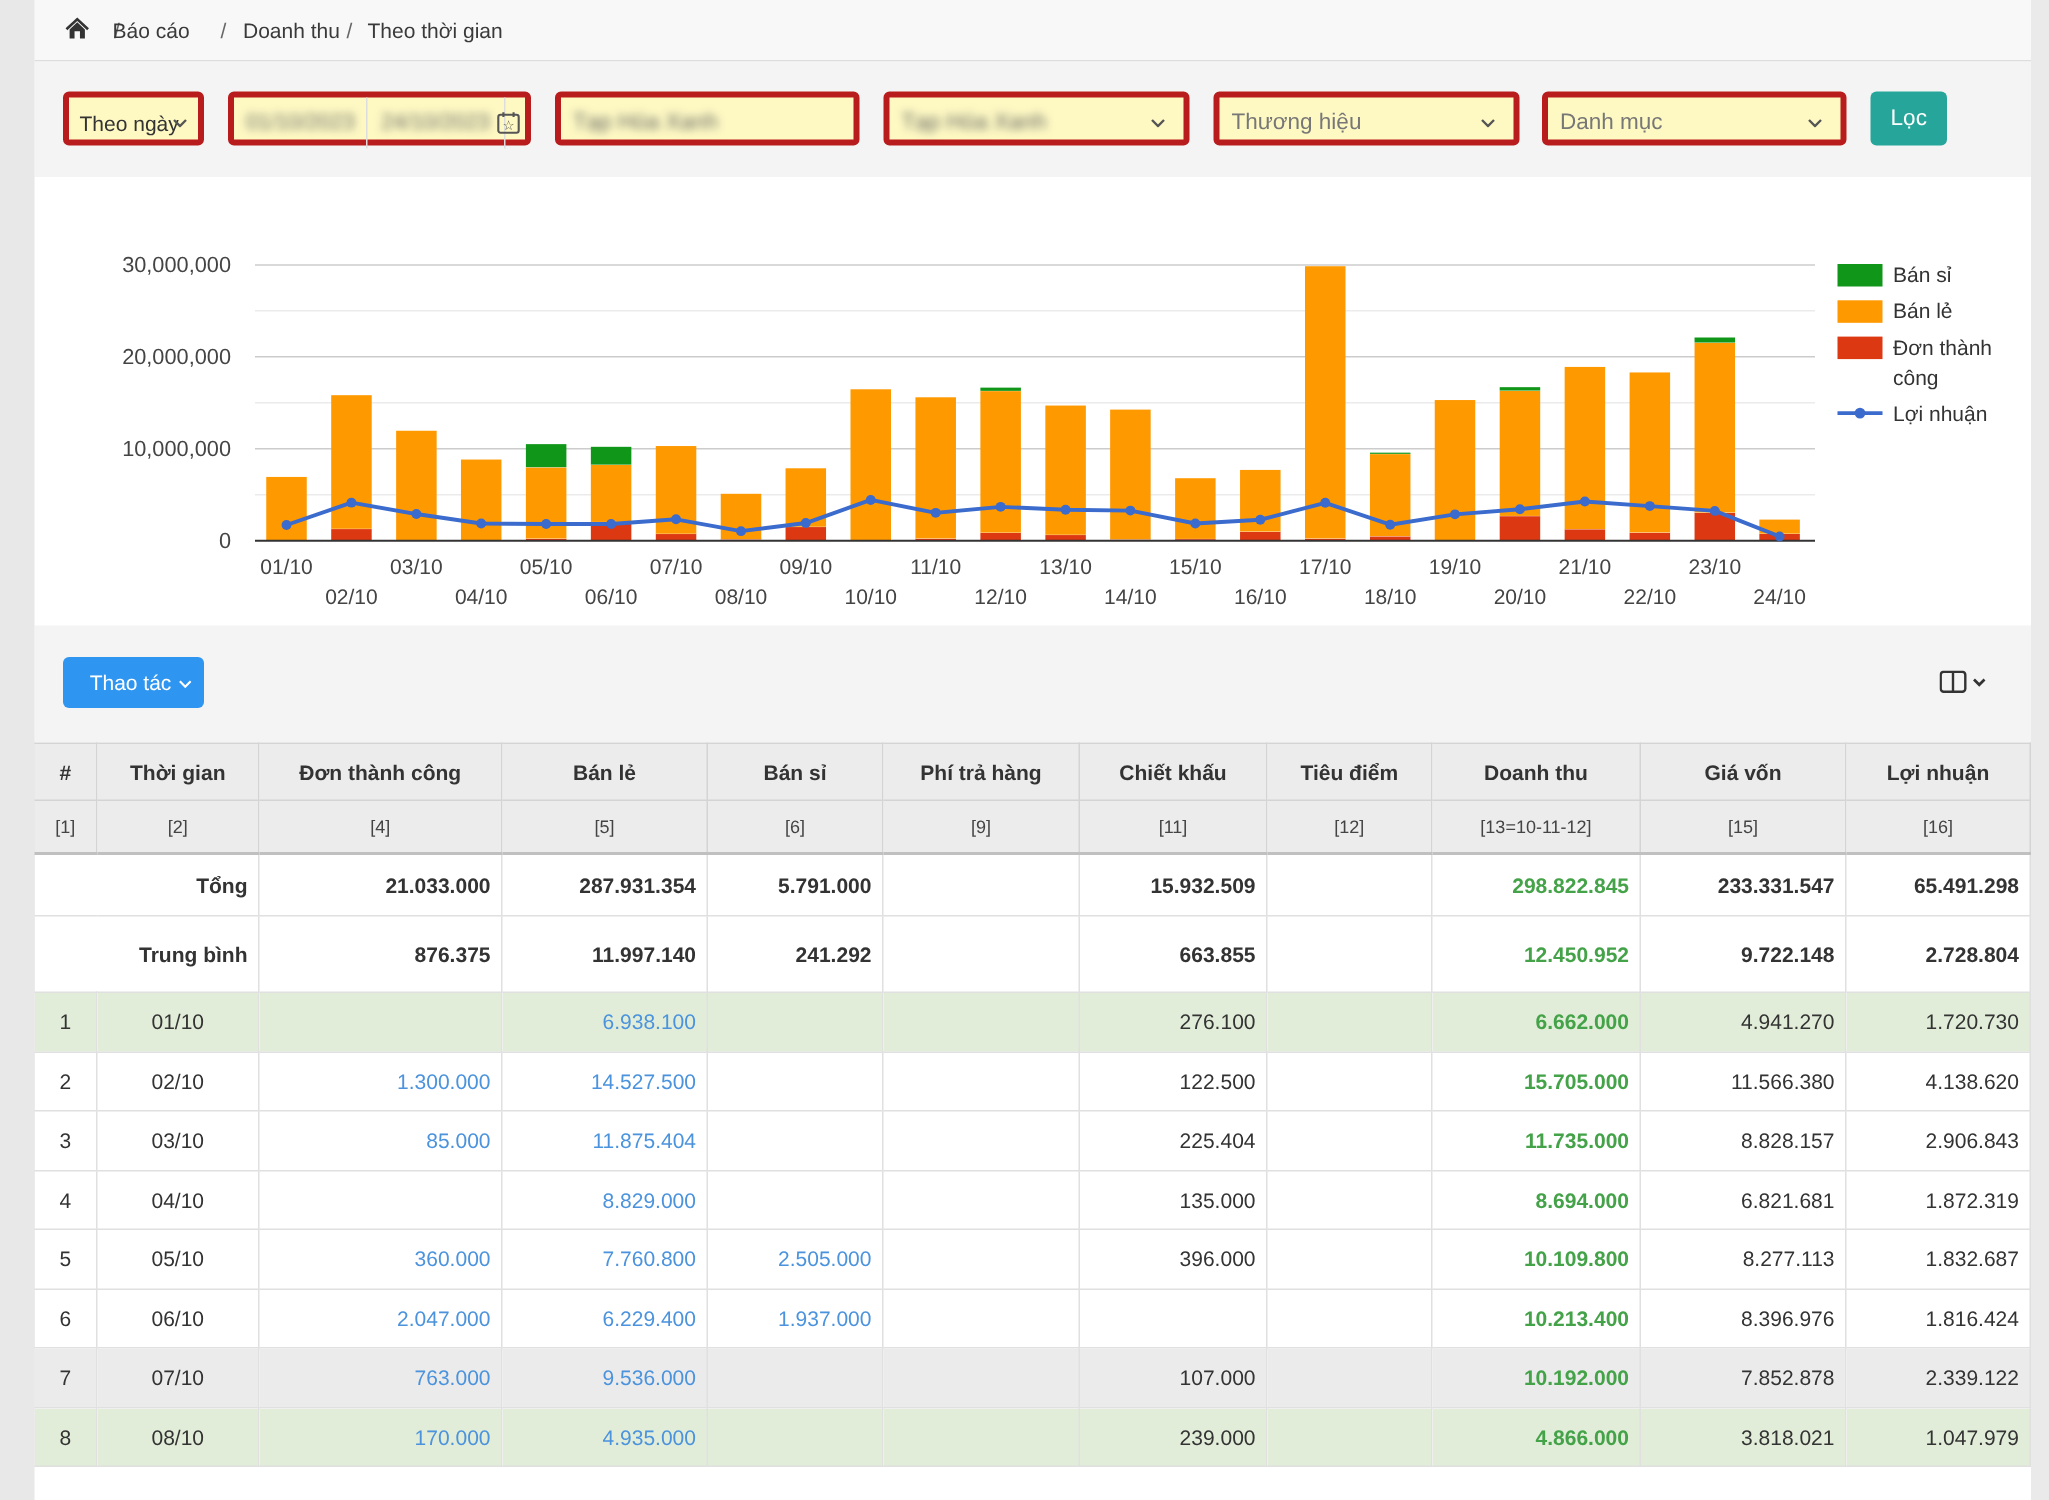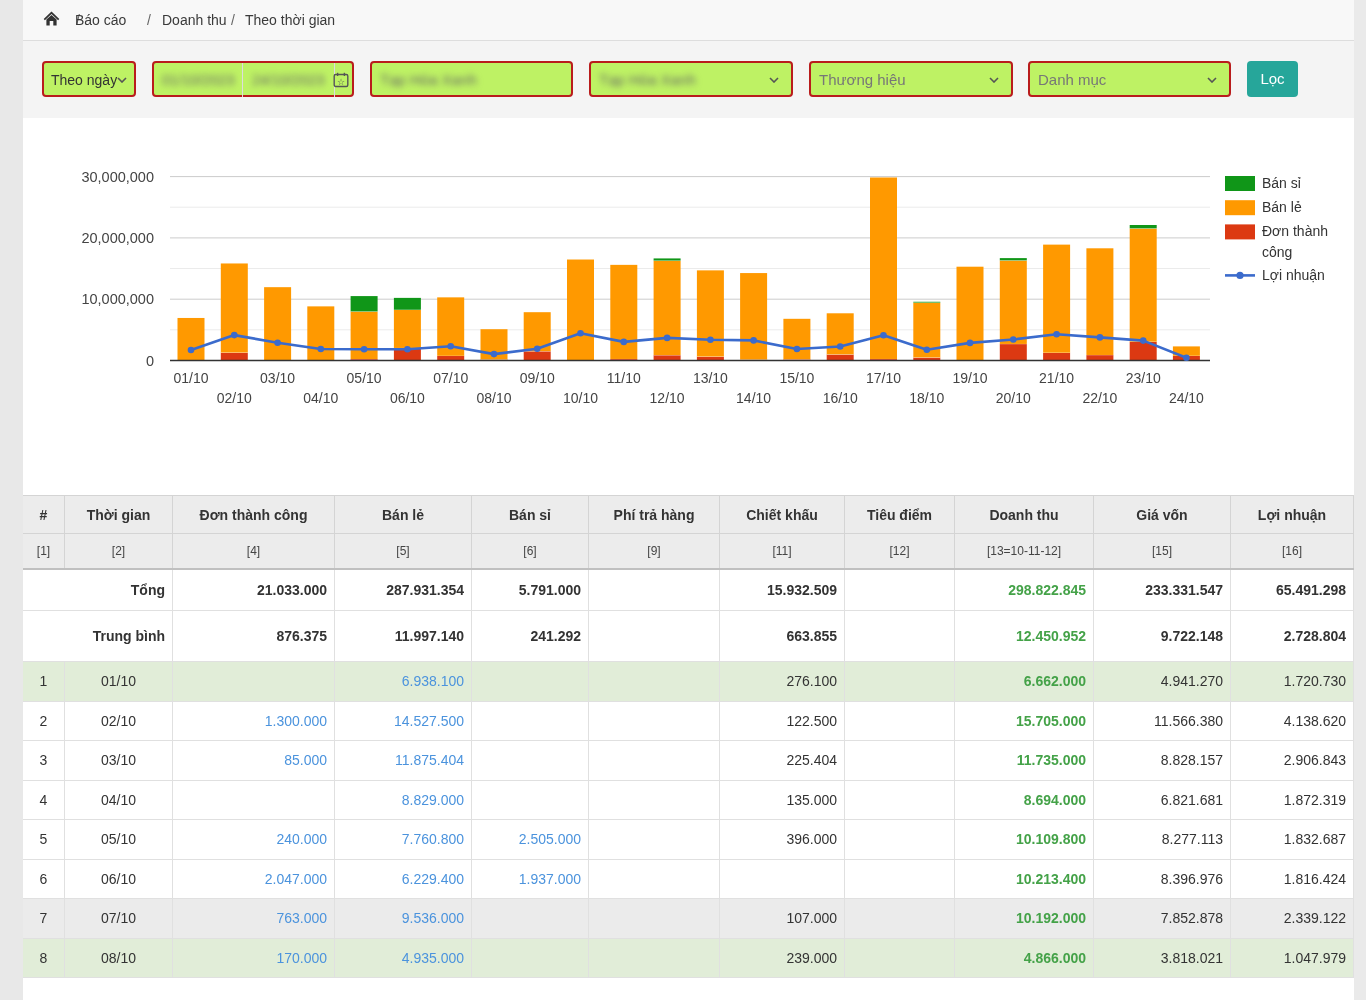--- a/index.html
+++ b/index.html
@@ -6,21 +6,21 @@
   font-family:"Liberation Sans",sans-serif; }
 #page { position:relative; width:1366px; height:1000px; }
 #sidebar { position:absolute; left:0; top:0; width:23px; height:1000px; background:#e8e8e8; }
 #scrollbar { position:absolute; left:1354px; top:0; width:12px; height:1000px; background:#eaeaea; }
 #main { position:absolute; left:23px; top:0; width:1331px; height:1000px; }
 #topbar { position:absolute; left:0; top:0; width:1331px; height:41px; background:#f8f8f8;
   border-bottom:1px solid #ddd; }
 .bc { position:absolute; top:0; height:40px; line-height:40px; font-size:14px; color:#3a3a3a; }
 .bcs { color:#666; }
 #filter { position:absolute; left:0; top:41px; width:1331px; height:77px; background:#f4f4f4; }
-.fbox { position:absolute; top:20px; height:36px; background:#bef264; border:2px solid #b91c1c; border-radius:4px; }
+.fbox { position:absolute; top:20px; height:36px; background:#fef9c3; border:4px solid #b91c1c; border-radius:4px; }
 .fbox .ph { color:#777; }
 .ftxt { position:absolute; left:8px; top:0; line-height:34px; font-size:15px; color:#333; white-space:nowrap; }
 .blur { filter:blur(3px); color:#666; }
 .chev { position:absolute; top:14px; width:10px; height:6px; }
 #chartcard { position:absolute; left:0; top:118px; width:1331px; height:299px; background:#fff; }
 #actionbar { position:absolute; left:0; top:417px; width:1331px; height:78px; background:#f4f4f4; }
 #btn-thaotac { position:absolute; left:19px; top:21px; width:94px; height:34px; background:#2e95f0;
   border-radius:4px; color:#fff; font-size:14px; text-align:center; line-height:34px; }
 table { position:absolute; left:-1px; top:495px; border-collapse:collapse; table-layout:fixed;
   width:1332px; background:#fff; font-size:14px; color:#333; }
@@ -236,20 +236,33 @@
 <rect x="1202" y="82.2" width="30" height="15" fill="#ff9900"></rect>
 <rect x="1202" y="106.4" width="30" height="15" fill="#dc3912"></rect>
 <text x="1239" y="70" font-size="14" fill="#333">Bán sỉ</text>
 <text x="1239" y="94.2" font-size="14" fill="#333">Bán lẻ</text>
 <text x="1239" y="118.4" font-size="14" fill="#333">Đơn thành</text>
 <text x="1239" y="138.8" font-size="14" fill="#333">công</text>
 <line x1="1202" y1="157.4" x2="1232" y2="157.4" stroke="#3b6bcc" stroke-width="2.6"></line>
 <circle cx="1217" cy="157.4" r="3.6" fill="#3b6bcc"></circle>
 <text x="1239" y="162.4" font-size="14" fill="#333">Lợi nhuận</text>
 </svg>
+  <div id="actionbar">
+    <div id="btn-thaotac">
+          <span style="position:absolute;left:14px;top:0;width:62px;text-align:center;line-height:34px;">Thao tác</span>
+      <svg style="position:absolute;right:8px;top:15px" width="9" height="6" viewBox="0 0 10 6">
+            <polyline points="1,1 5,5 9,1" fill="none" stroke="#fff" stroke-width="1.6"></polyline>
+          </svg>
+    </div>
+    <svg style="position:absolute;left:1270px;top:30px" width="34" height="16" viewBox="0 0 34 16">
+      <rect x="0.8" y="0.8" width="16.4" height="13.4" rx="2" fill="none" stroke="#333" stroke-width="1.6"></rect>
+      <line x1="9" y1="1" x2="9" y2="14.2" stroke="#333" stroke-width="1.6"></line>
+      <polyline points="23,6 26.5,9.5 30,6" fill="none" stroke="#333" stroke-width="1.8"></polyline>
+    </svg>
+  </div>
   <table>
     <colgroup>
           <col style="width:42px">
           <col style="width:108px">
           <col style="width:162px">
           <col style="width:137px">
           <col style="width:117px">
           <col style="width:131px">
           <col style="width:125px">
           <col style="width:110px">
@@ -358,21 +371,21 @@
             <td></td>
             <td>135.000</td>
             <td></td>
             <td class="grn">8.694.000</td>
             <td>6.821.681</td>
             <td>1.872.319</td>
           </tr>
 <tr style="height:39.5px">
             <td class="ctr">5</td>
             <td class="ctr">05/10</td>
-            <td class="blu">240.000</td>
+            <td class="blu">360.000</td>
             <td class="blu">7.760.800</td>
             <td class="blu">2.505.000</td>
             <td></td>
             <td>396.000</td>
             <td></td>
             <td class="grn">10.109.800</td>
             <td>8.277.113</td>
             <td>1.832.687</td>
           </tr>
 <tr style="height:39.5px">

